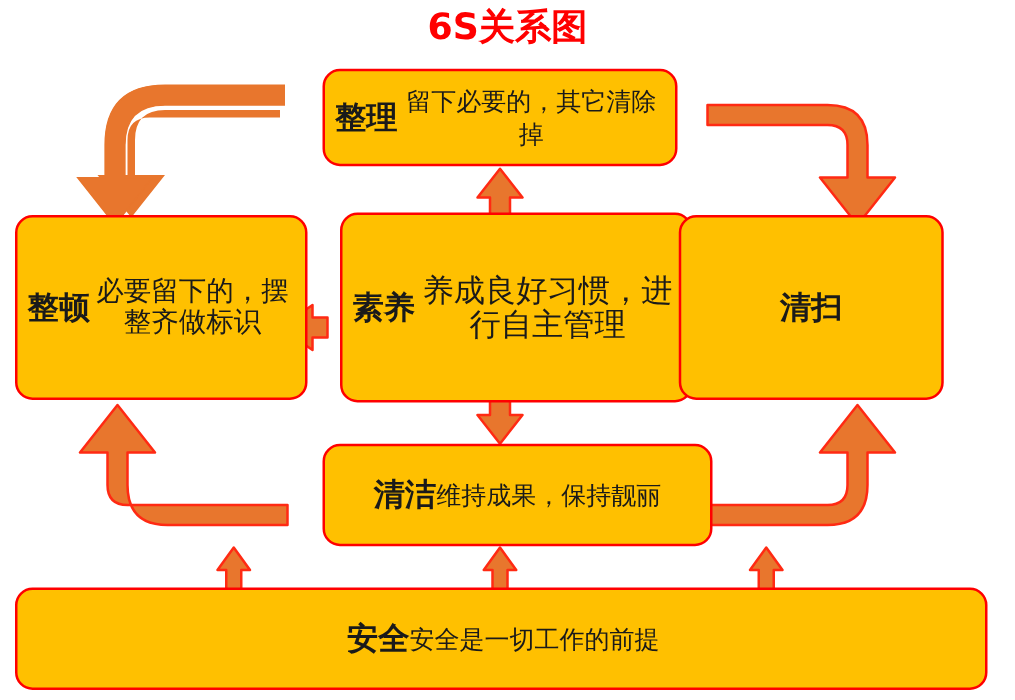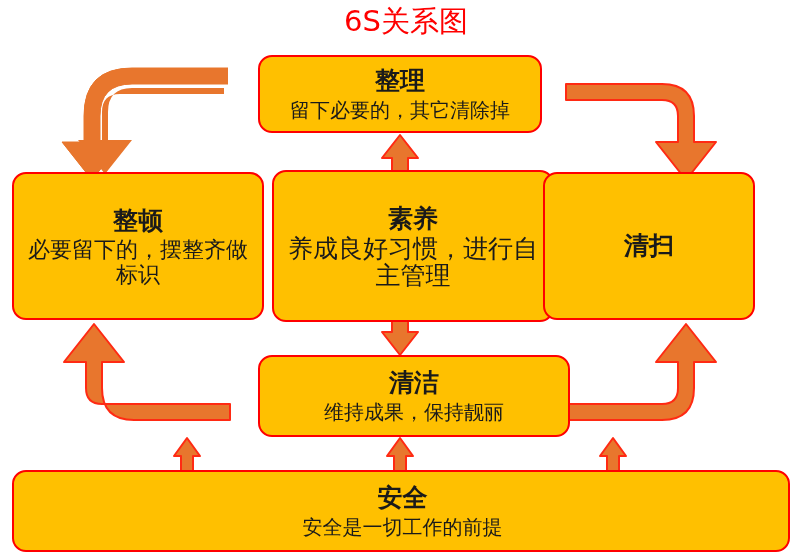--- a/index.html
+++ b/index.html
@@ -22,57 +22,57 @@
   }
 
   
   .title {
     position: absolute;
     left: 0;
     top: 4px;
     width: 812px;
     text-align: center;
     color: #FF0000;
-    font-weight: normal;
+    font-weight: bold;
     font-size: 29px;
     line-height: 34px;
     letter-spacing: 0px;
     font-family: "DejaVu Sans", "Liberation Sans", sans-serif;
   }
 
   
   .box {
     position: absolute;
     box-sizing: border-box;
     background: #FFC000;
     border: 2px solid #FF0000;
     border-radius: 14px;
     display: flex;
-    flex-direction: column;
+    flex-direction: row;
     align-items: center;
     justify-content: center;
     color: #1a1a1a;
     text-align: center;
     padding: 2px 8px;
   }
   .box .heading {
     font-weight: bold;
     font-size: 25px;
     line-height: 31px;
     margin-bottom: 1px;
     white-space: nowrap;
   }
   .box .desc {
     font-size: 20px;
     line-height: 26px;
   }
 
   
   #box-zhengli   { left: 258px; top:  55px; width: 284px; height:  78px; }
-  #box-zhengdun  { left:  12px; top: 172px; width: 252px; height: 148px; }
+  #box-zhengdun  { left:  12px; top: 172px; width: 234px; height: 148px; }
   #box-suyang    { left: 272px; top: 170px; width: 282px; height: 152px; }
   #box-qingsao   { left: 543px; top: 172px; width: 212px; height: 148px; }
   #box-qingjie   { left: 258px; top: 355px; width: 312px; height:  82px; justify-content: center; }
   #box-anquan    { left:  12px; top: 470px; width: 778px; height:  82px; padding-left: 11px; }
 
   #box-zhengdun .desc,
   #box-qingsao  .desc { font-size: 22px; line-height: 25px; }
   #box-suyang   .desc { font-size: 25px; line-height: 27px; }
 
   

